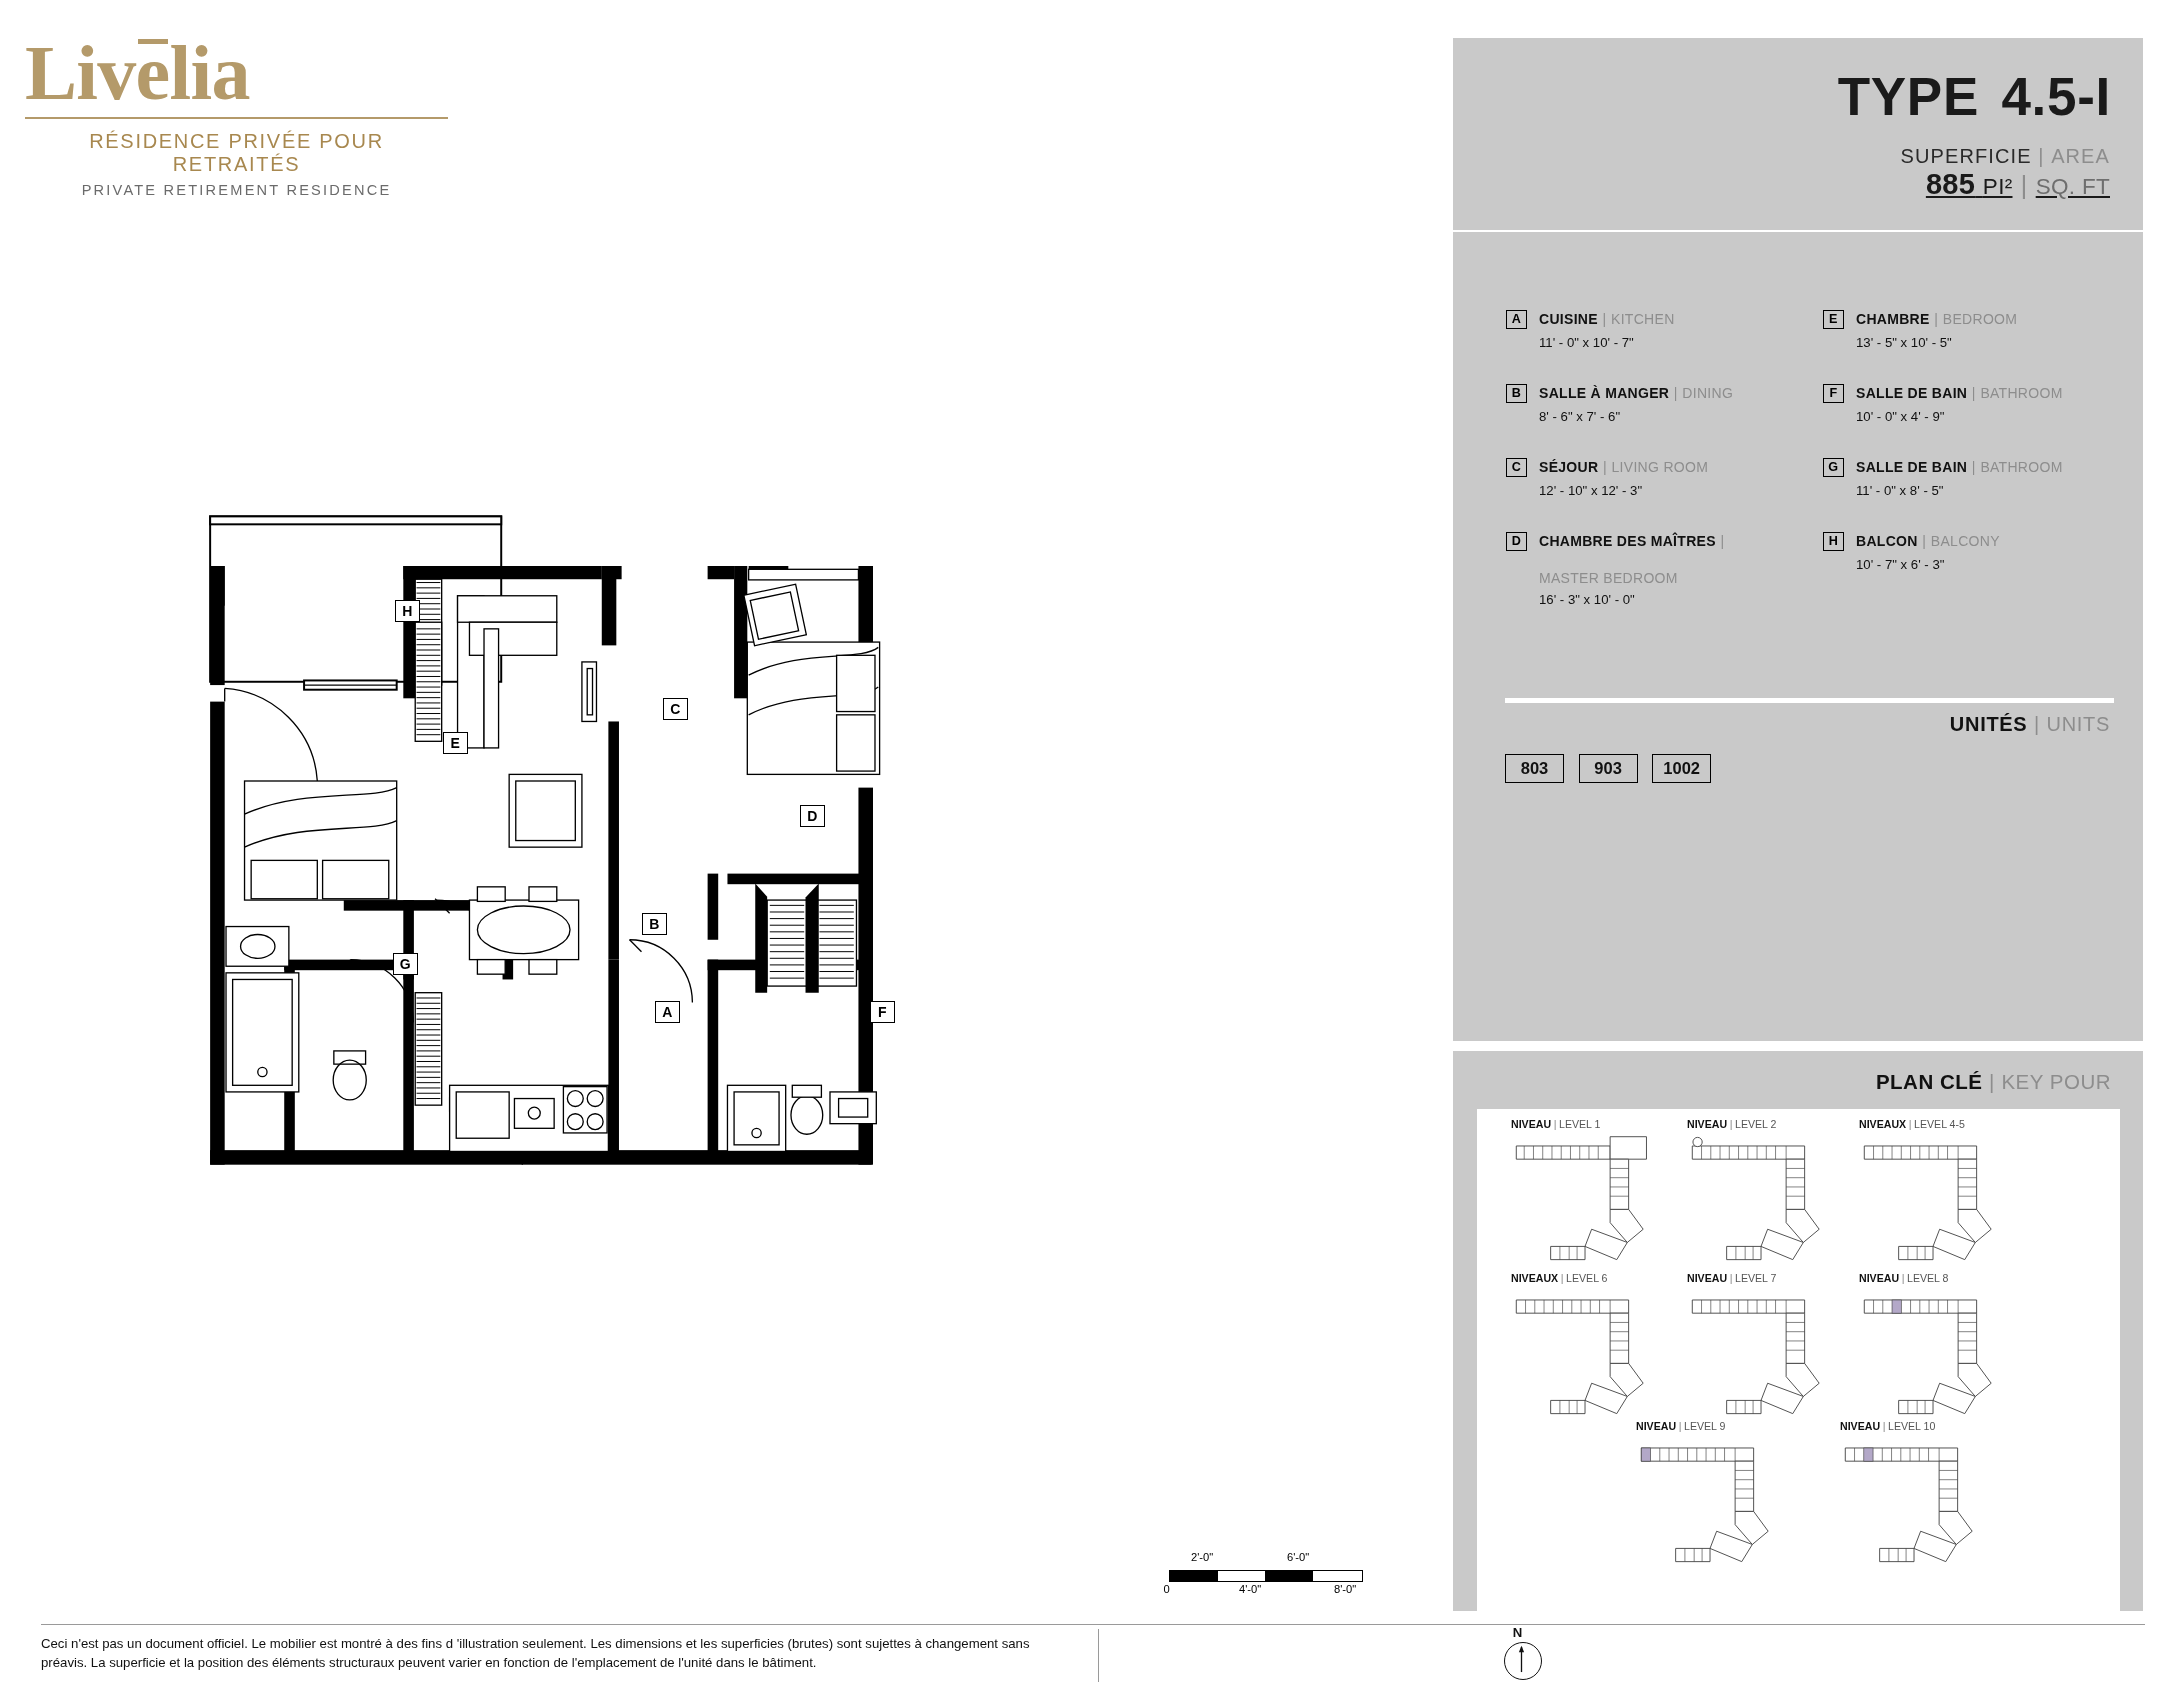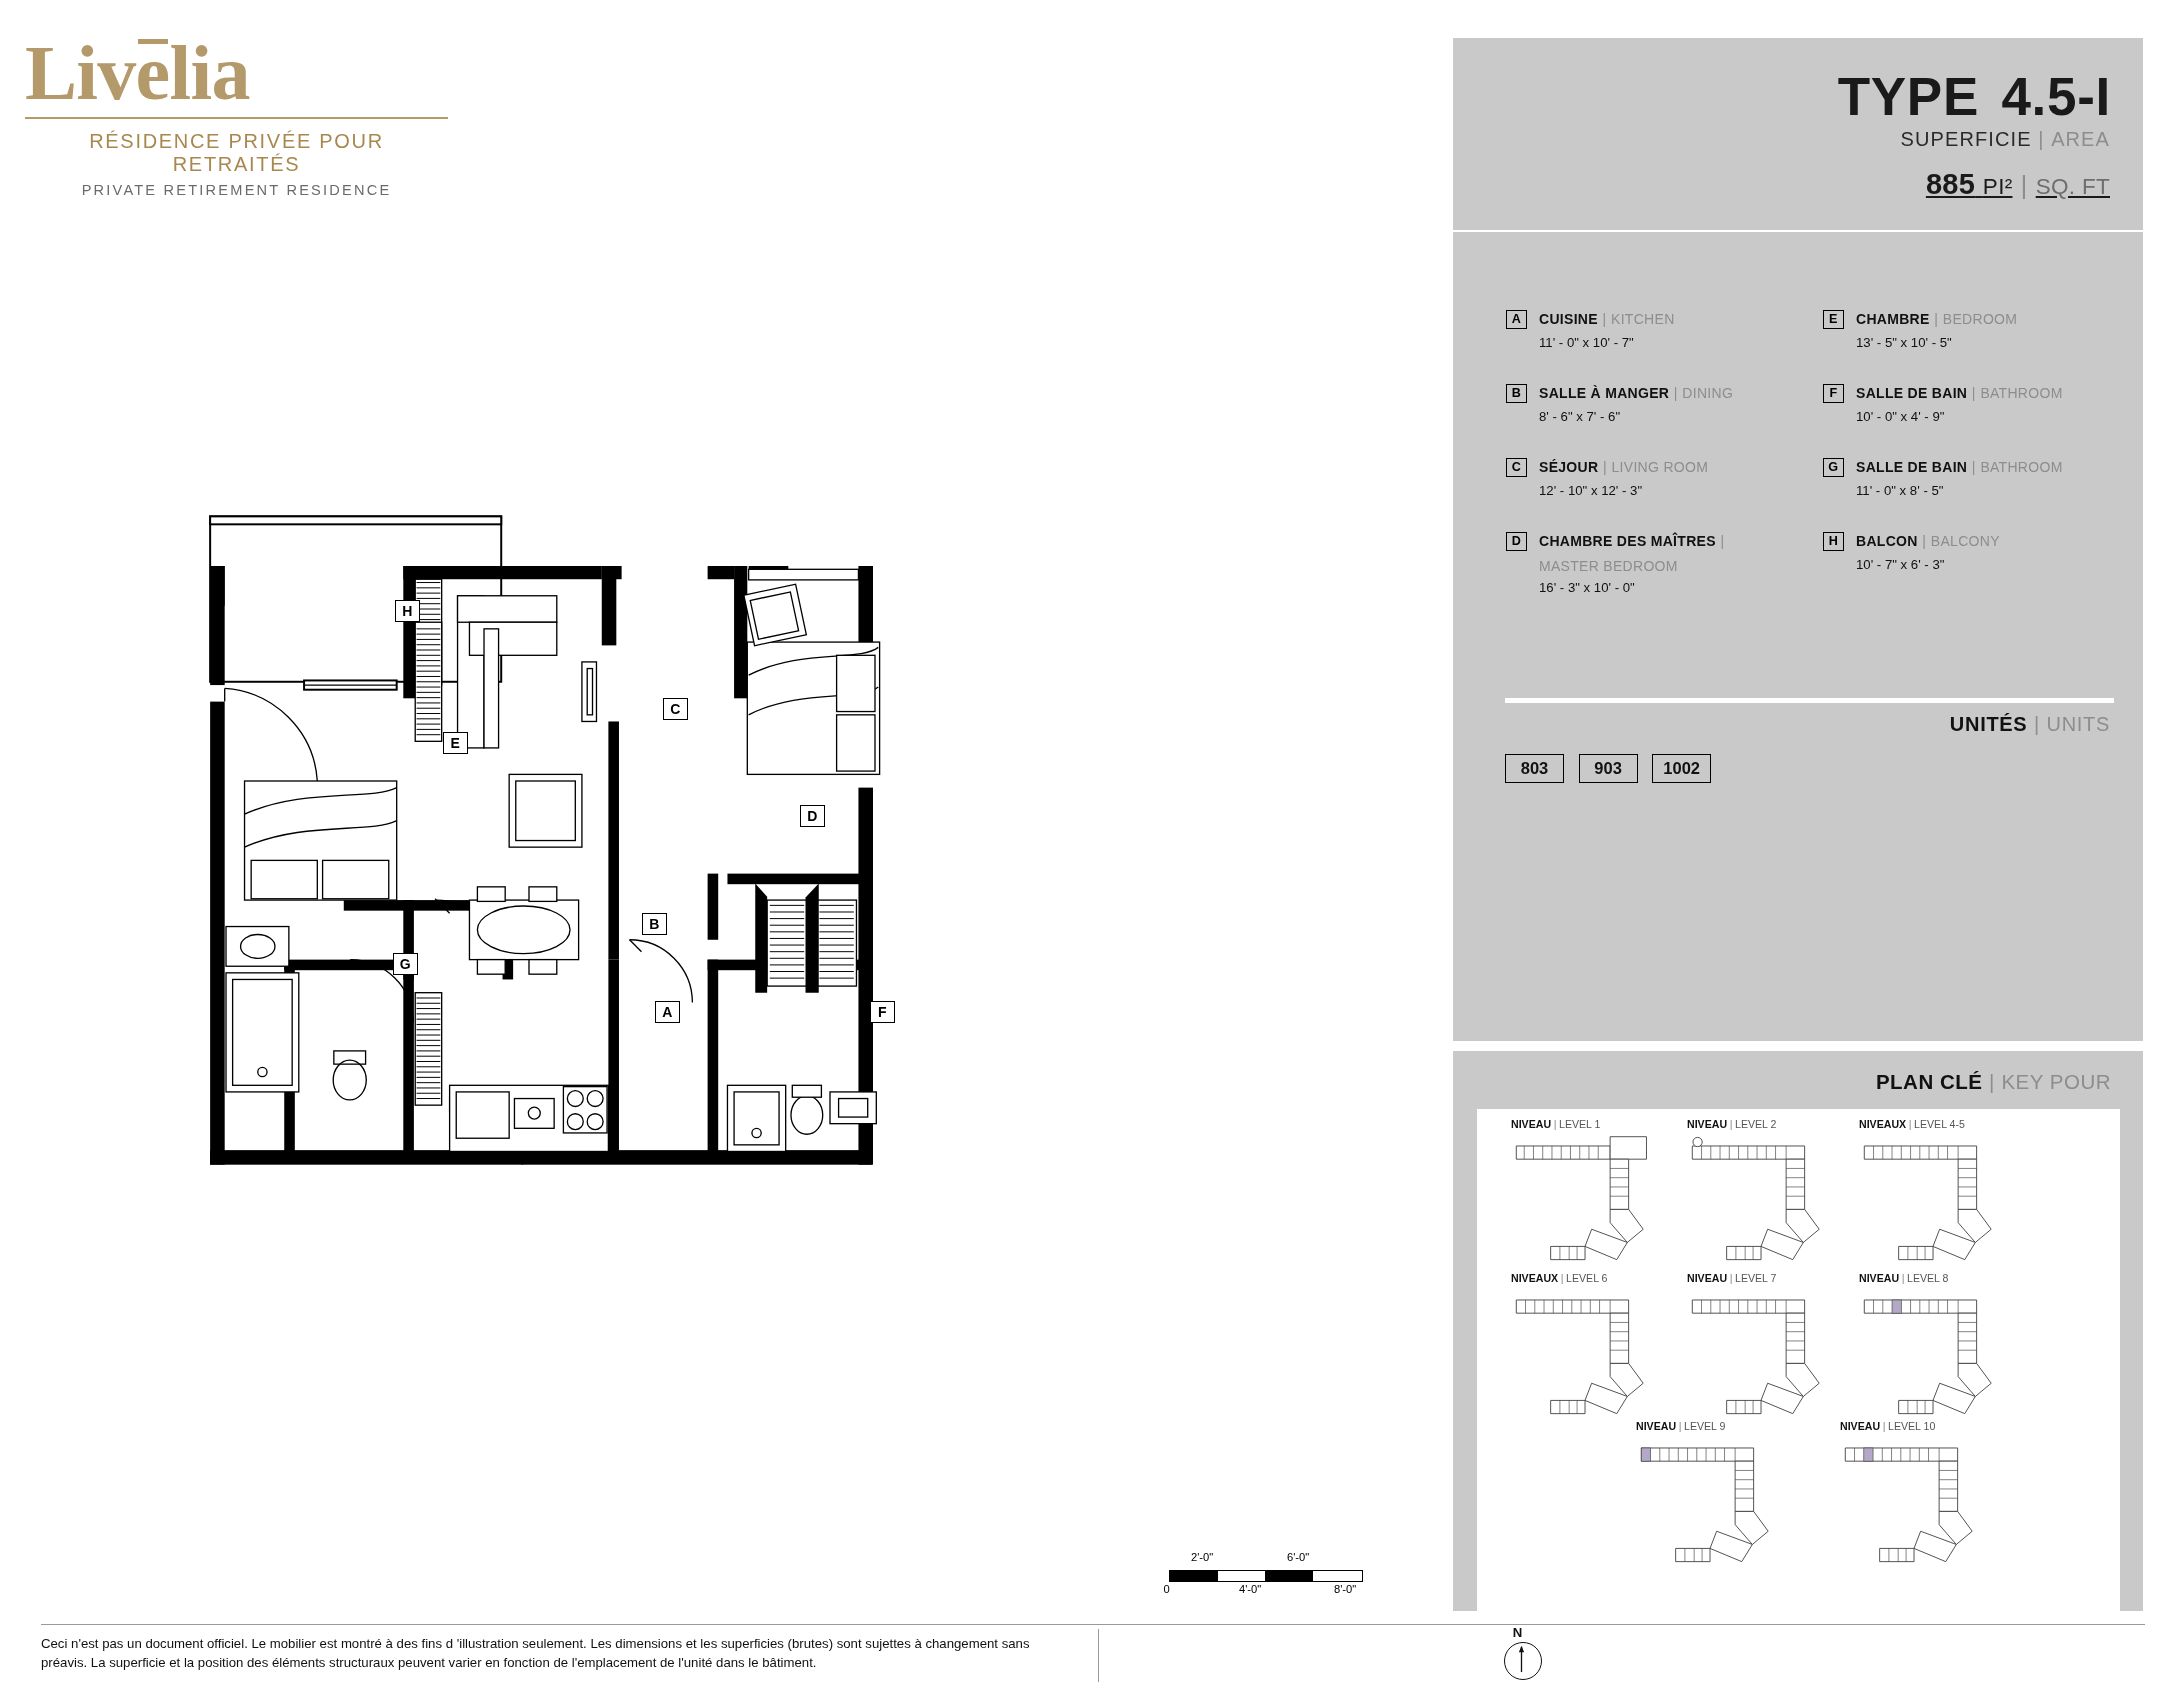--- a/index.html
+++ b/index.html
@@ -133,21 +133,21 @@
     top: 28px;
     font-size: 53px;
     font-weight: 700;
     color: #1a1a1a;
     letter-spacing: 0.7px;
   }
   .title-main .sp { display: inline-block; width: 22.5px; }
   .title-sup {
     position: absolute;
     right: 33px;
-    top: 90px;
+    top: 107px;
     font-size: 20px;
     color: #2a2a2a;
     letter-spacing: 1.1px;
   }
   .title-sup .divider { color: #8d8d8d; padding: 0 6.6px; }
   .title-sup .grey { color: #8d8d8d; }
   .title-area {
     position: absolute;
     right: 33px;
     top: 130px;
@@ -201,21 +201,21 @@
     margin-left: 33px;
     margin-top: 6px;
     font-size: 13.2px;
     color: #111;
   }
   .legend-name2 {
     margin-left: 33px;
     font-size: 14px;
     color: #8d8d8d;
     letter-spacing: 0.3px;
-    margin-top: 7px;
+    margin-top: 19px;
   }
 
   .units-rule {
     position: absolute;
     left: 52px;
     top: 660px;
     width: 609px;
     height: 4.6px;
     background: #ffffff;
   }

